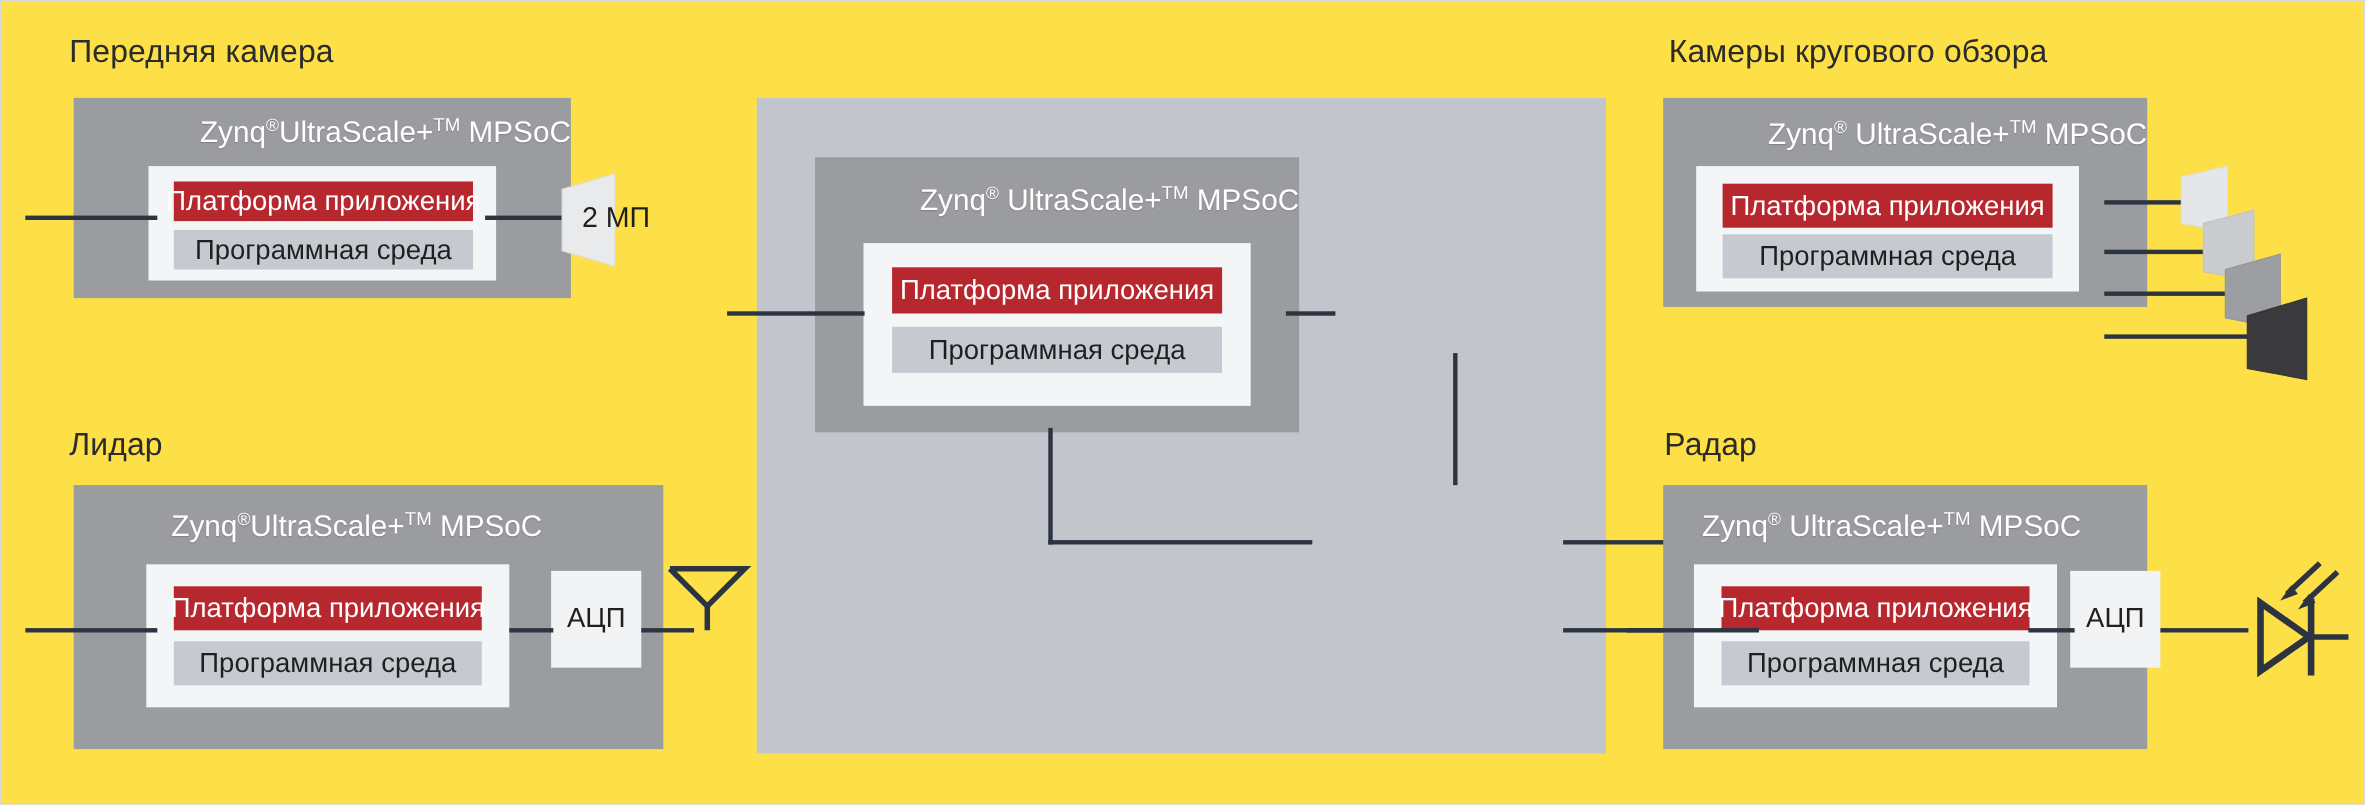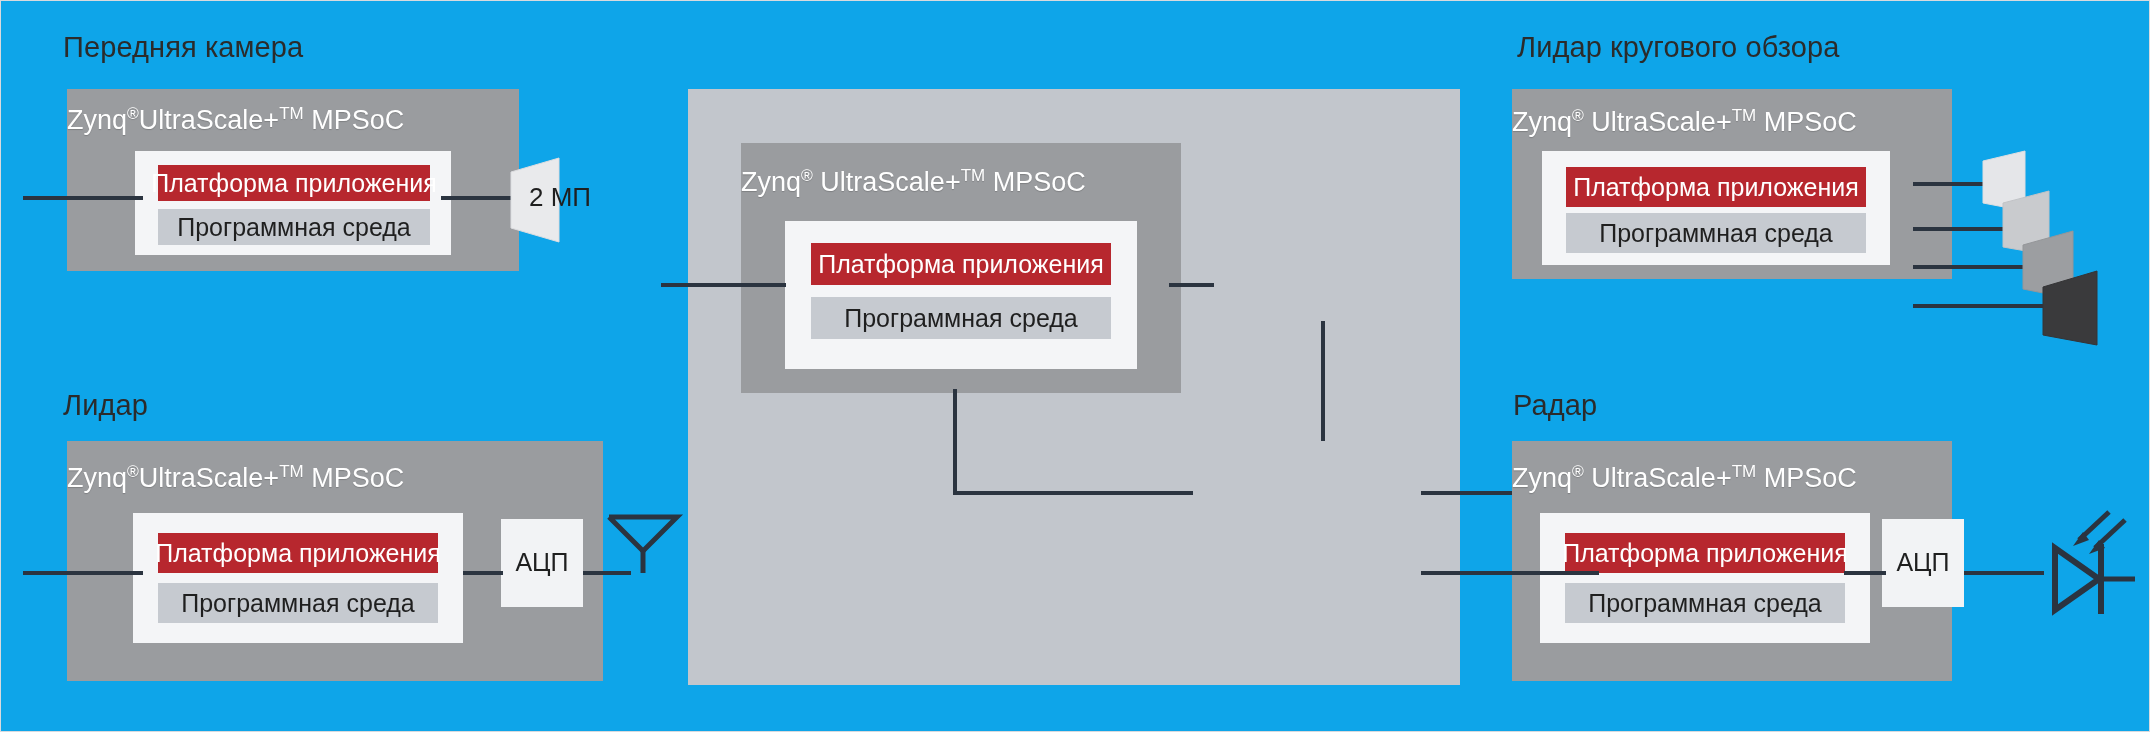--- a/index.html
+++ b/index.html
@@ -4,21 +4,21 @@
 <style>
   html, body {
     margin: 0;
     padding: 0;
     background: #ffffff;
   }
   #canvas {
     position: relative;
     width: 2150px;
     height: 732px;
-    background: #0ea5e9;
+    background: #fde047;
     border: 1px solid #d8dade;
     box-sizing: border-box;
     font-family: "Liberation Sans", sans-serif;
     overflow: hidden;
   }
 
   
   .caption {
     position: absolute;
     font-size: 29px;
@@ -46,21 +46,21 @@
     position: absolute;
     background: #9a9c9f;
     box-sizing: border-box;
   }
   .mpsoc-title {
     position: absolute;
     left: 0;
     right: 0;
     color: #ffffff;
     font-size: 27px;
-    text-align: left;
+    text-align: right;
     white-space: nowrap;
     text-shadow: 0 1px 1px rgba(0,0,0,0.18);
   }
   .mpsoc-title sup {
     font-size: 16px;
     vertical-align: super;
     line-height: 0;
   }
   .mpsoc-title .tm {
     font-size: 17px;
@@ -202,21 +202,21 @@
   <div class="vline" style="left:1320px; top:320px; height:120px;"></div>
 
 
   <div class="vline" style="left:952px; top:388px; height:106px;"></div>
   <div class="hline" style="left:952px; top:490px; width:240px;"></div>
 
   <div class="hline" style="left:1420px; top:490px; width:120px;"></div>
 
   <div class="hline" style="left:1420px; top:570px; width:120px;"></div>
 
-  <div class="caption" style="left:1516px; top:30px;">Лидар кругового обзора</div>
+  <div class="caption" style="left:1516px; top:30px;">Камеры кругового обзора</div>
 
   <div class="device-panel" style="left:1511px; top:88px; width:440px; height:190px;">
     <div class="mpsoc-title" style="top:18px;">Zynq<sup>®</sup> UltraScale+<span class="tm">TM</span> MPSoC</div>
     <div class="stack" style="left:30px; top:62px; width:348px; height:114px;">
       <div class="app-platform" style="left:24px; top:16px; width:300px; height:40px;">Платформа приложения</div>
       <div class="sw-env" style="left:24px; top:62px; width:300px; height:40px;">Программная среда</div>
     </div>
   </div>
 
   <div class="hline" style="left:1912px; top:181px; width:90px;"></div>

